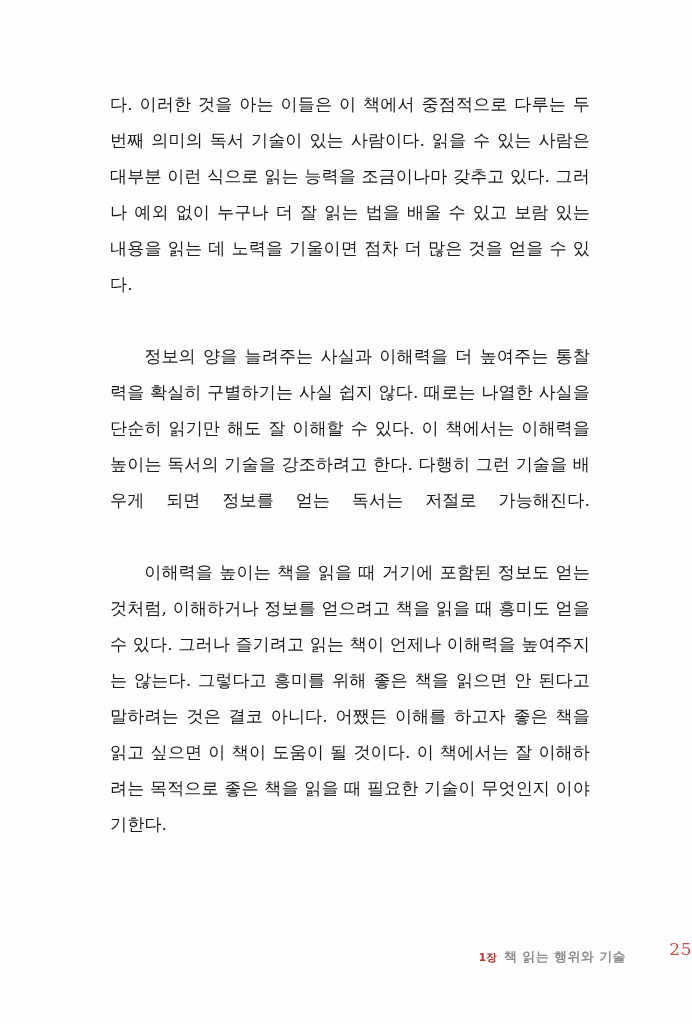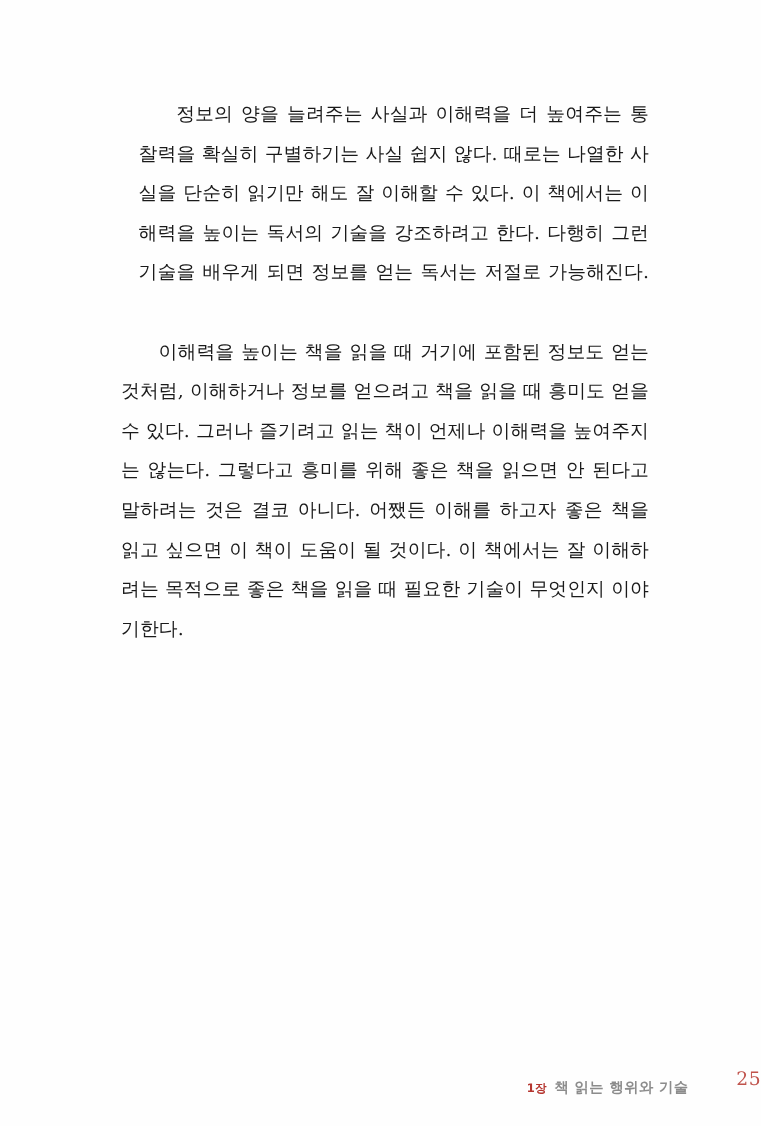--- a/index.html
+++ b/index.html
@@ -52,21 +52,21 @@
     content: "";
     display: inline-block;
     width: 100%;
   }
 
   
   #footer {
     position: absolute;
     left: 0;
     right: 0;
-    top: 980px;
+    top: 948px;
     height: 34px;
   }
   #footer-inner {
     position: absolute;
     right: 66px;
     top: 0;
     display: flex;
     align-items: baseline;
     gap: 7px;
     white-space: nowrap;
@@ -94,21 +94,22 @@
     color: #c0534c;
     letter-spacing: 0.5px;
   }
 </style>
 </head>
 <body>
 
 <div id="page" style="background: rgb(254, 254, 254);">
 
   <div id="content">
-    <p class="para indent" style="color: rgb(26, 26, 26); text-indent: 2em; margin-left: 16px;">정보의 양을 늘려주는 사실과 이해력을 더 높여주는 통찰력을 확실히 구별하기는 사실 쉽지 않다. 때로는 나열한 사실을 단순히 읽기만 해도 잘 이해할 수 있다. 이 책에서는 이해력을 높이는 독서의 기술을 강조하려고 한다. 다행히 그런 기술을 배우게 되면 정보를 얻는 독서는 저절로 가능해진다.</p>
+    <p class="para" style="color: rgb(26, 26, 26); text-indent: 0px;">다. 이러한 것을 아는 이들은 이 책에서 중점적으로 다루는 두 번째 의미의 독서 기술이 있는 사람이다. 읽을 수 있는 사람은 대부분 이런 식으로 읽는 능력을 조금이나마 갖추고 있다. 그러나 예외 없이 누구나 더 잘 읽는 법을 배울 수 있고 보람 있는 내용을 읽는 데 노력을 기울이면 점차 더 많은 것을 얻을 수 있다.</p>
+    <p class="para indent" style="color: rgb(26, 26, 26); text-indent: 2em;">정보의 양을 늘려주는 사실과 이해력을 더 높여주는 통찰력을 확실히 구별하기는 사실 쉽지 않다. 때로는 나열한 사실을 단순히 읽기만 해도 잘 이해할 수 있다. 이 책에서는 이해력을 높이는 독서의 기술을 강조하려고 한다. 다행히 그런 기술을 배우게 되면 정보를 얻는 독서는 저절로 가능해진다.</p>
     <p class="para indent" style="color: rgb(26, 26, 26); text-indent: 2em;">이해력을 높이는 책을 읽을 때 거기에 포함된 정보도 얻는 것처럼, 이해하거나 정보를 얻으려고 책을 읽을 때 흥미도 얻을 수 있다. 그러나 즐기려고 읽는 책이 언제나 이해력을 높여주지는 않는다. 그렇다고 흥미를 위해 좋은 책을 읽으면 안 된다고 말하려는 것은 결코 아니다. 어쨌든 이해를 하고자 좋은 책을 읽고 싶으면 이 책이 도움이 될 것이다. 이 책에서는 잘 이해하려는 목적으로 좋은 책을 읽을 때 필요한 기술이 무엇인지 이야기한다.</p>
   </div>
 
   <div id="footer">
     <div id="footer-inner">
       <span id="chapter-label" style="color: rgb(181, 53, 47);">1장</span>
       <span id="chapter-title" style="color: rgb(140, 140, 140);">책 읽는 행위와 기술</span>
     </div>
     <span id="page-number" style="color: rgb(192, 83, 76);">25</span>
   </div>

